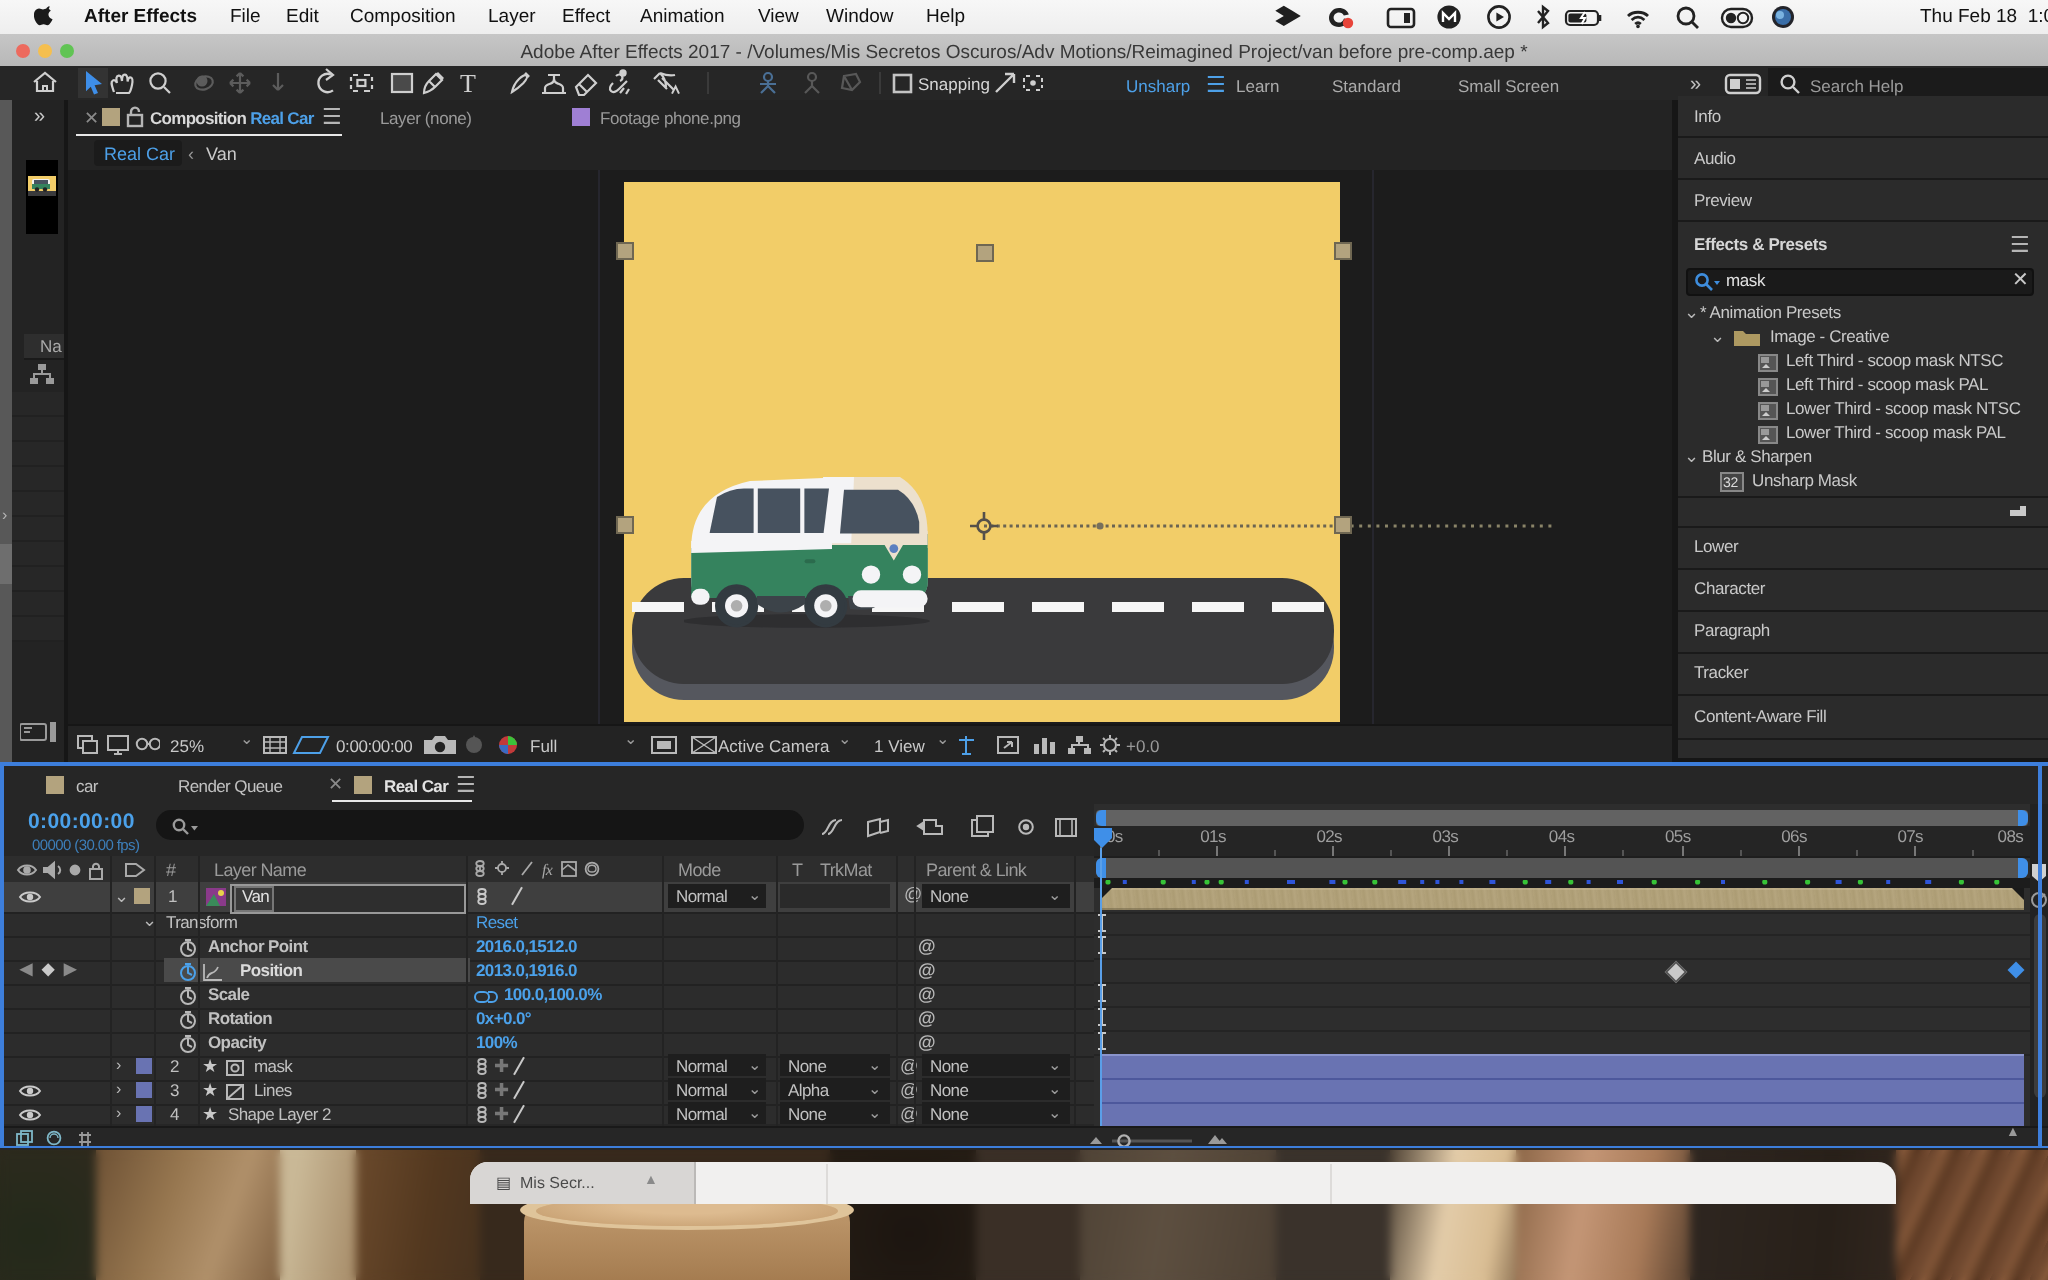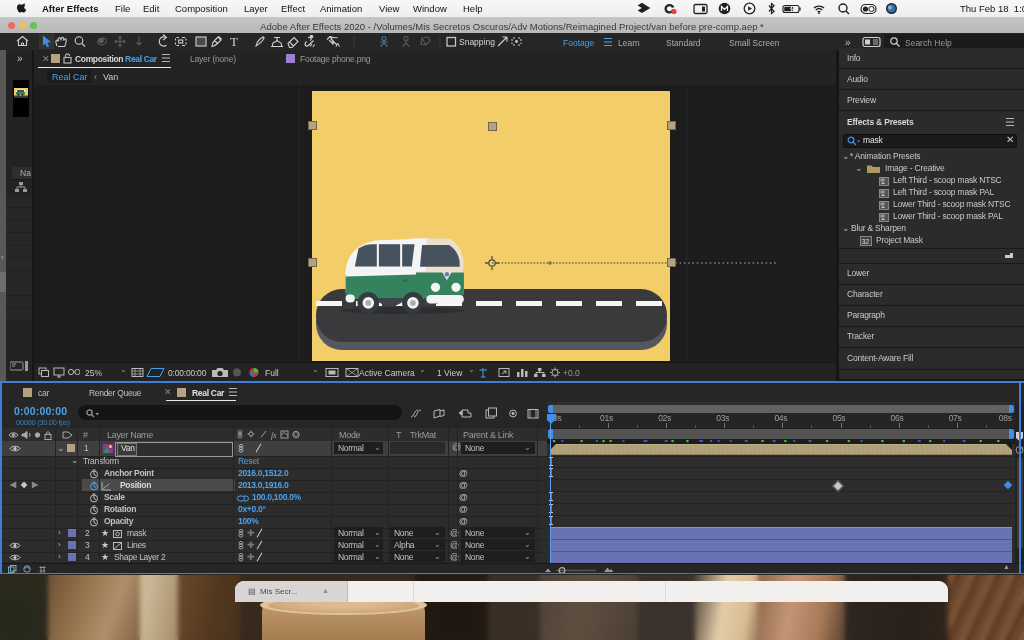--- a/index.html
+++ b/index.html
@@ -55,21 +55,21 @@
   <div class="abs txt" style="left:379px;top:3px;font-size:9.5px;color:#111;">View</div>
   <div class="abs txt" style="left:413px;top:3px;font-size:9.5px;color:#111;">Window</div>
   <div class="abs txt" style="left:463px;top:3px;font-size:9.5px;color:#111;">Help</div>
   <div class="abs txt" style="left:960px;top:3px;font-size:9.5px;color:#111;">Thu Feb 18&nbsp;&nbsp;1:05 AM</div>
 </div>
 
 <div class="abs" id="titlebar" style="left:0;top:17px;width:1024px;height:16px;background:linear-gradient(#c6c6c6,#b8b8b8);border-bottom:1px solid #8a8a8a;">
   <div class="abs" style="left:8px;top:5px;width:7px;height:7px;border-radius:50%;background:#ed6a5e;"></div>
   <div class="abs" style="left:19px;top:5px;width:7px;height:7px;border-radius:50%;background:#f5bf4f;"></div>
   <div class="abs" style="left:30px;top:5px;width:7px;height:7px;border-radius:50%;background:#61c454;"></div>
-  <div class="abs txt" style="left:512px;top:4px;transform:translateX(-50%);font-size:9.5px;color:#383838;">Adobe After Effects 2020 - /Volumes/Mis Secretos Oscuros/Adv Motions/Reimagined Project/van before pre-comp.aep *</div>
+  <div class="abs txt" style="left:512px;top:4px;transform:translateX(-50%);font-size:9.5px;color:#383838;">Adobe After Effects 2017 - /Volumes/Mis Secretos Oscuros/Adv Motions/Reimagined Project/van before pre-comp.aep *</div>
 </div>
 
 <div class="abs" id="apptoolbar" style="left:0;top:33px;width:1024px;height:17px;background:#262626;border-bottom:1px solid #161616;">
   <svg class="abs" style="left:0;top:0;" width="560" height="17" viewBox="0 0 560 17">
     <g stroke="#cfcfcf" fill="none" stroke-width="1.1">
       <path d="M17 8 L22.5 3.5 L28 8 M18.5 7.5 V12.5 H26.5 V7.5"></path>
       <path d="M21.5 12.5 V10 H23.5 V12.5" stroke-width="1"></path>
     </g>
     <rect x="39" y="1" width="15" height="15" fill="#333333"></rect>
     <path d="M43 2.5 L51 9 L47.3 9.6 L49 13.5 L47 14.3 L45.4 10.4 L43 12.6 Z" fill="#3e8ee8" stroke="none"></path>
@@ -118,21 +118,21 @@
     </g>
     <line x1="440" y1="3" x2="440" y2="14" stroke="#3a3a3a"></line>
     <rect x="447" y="4.5" width="8.5" height="8.5" fill="none" stroke="#c4c4c4" stroke-width="1.3"></rect>
     <text x="459" y="12" font-size="8.5" fill="#d6d6d6">Snapping</text>
     <g stroke="#cfcfcf" fill="none" stroke-width="1.2">
       <path d="M498 13 L507 4 M507 4 H502.5 M507 4 V8.5"></path>
       <path d="M513 5 H515 M518 5 H520 M513 12 H515 M518 12 H520 M512 6 V8 M512 9.5 V11 M521 6 V8 M521 9.5 V11" stroke-width="1"></path>
       <circle cx="516.5" cy="8.5" r="1.4" fill="#cfcfcf" stroke="none"></circle>
     </g>
   </svg>
-  <div class="abs txt" style="left:563px;top:5px;font-size:8.5px;color:#4da0e8;">Footage</div>
+  <div class="abs txt" style="left:563px;top:5px;font-size:8.5px;color:#4da0e8;">Unsharp</div>
   <div class="abs txt" style="left:603px;top:3px;font-size:11px;color:#4da0e8;">☰</div>
   <div class="abs txt" style="left:618px;top:5px;font-size:8.5px;color:#ababab;">Learn</div>
   <div class="abs txt" style="left:666px;top:5px;font-size:8.5px;color:#ababab;">Standard</div>
   <div class="abs txt" style="left:729px;top:5px;font-size:8.5px;color:#ababab;">Small Screen</div>
   <div class="abs txt" style="left:845px;top:4px;font-size:10px;color:#c0c0c0;">»</div>
   <svg class="abs" style="left:862px;top:3px;" width="22" height="12" viewBox="0 0 22 12">
         <rect x="1" y="1.5" width="17" height="9" rx="2" fill="none" stroke="#cfcfcf" stroke-width="1.2"></rect>
         <rect x="3" y="3.5" width="5" height="5" fill="#cfcfcf"></rect>
         <path d="M11 4 H16 M11 6 H16 M11 8 H16" stroke="#cfcfcf" stroke-width="0.8"></path>
       </svg>
@@ -439,21 +439,21 @@
         <rect x="1.5" y="2.5" width="4" height="3" fill="#999"></rect>
         <path d="M2 8 L4 6 L6 8 Z" fill="#ccc"></path>
       </svg>
   <div class="abs txt" style="left:54px;top:162.5px;">Lower Third - scoop mask PAL</div>
   <div class="abs txt" style="left:3px;top:174.5px;font-size:9px;color:#b9b9b9;">⌄</div>
   <div class="abs txt" style="left:12px;top:174.5px;">Blur &amp; Sharpen</div>
   <svg class="abs" style="left:21px;top:188px;" width="12" height="10" viewBox="0 0 12 10">
         <rect x="0.5" y="0.5" width="11" height="9" fill="#444" stroke="#888"></rect>
         <text x="1.5" y="7.5" font-size="7" fill="#ddd" font-family="Liberation Sans">32</text>
       </svg>
-  <div class="abs txt" style="left:37px;top:186.5px;">Project Mask</div>
+  <div class="abs txt" style="left:37px;top:186.5px;">Unsharp Mask</div>
   <div class="abs" style="left:0;top:200px;width:185px;height:1px;background:#1a1a1a;"></div>
   <svg class="abs" style="left:164px;top:202px;" width="12" height="10" viewBox="0 0 12 10">
         <path d="M2 8 L10 8 L10 3 L7 3 L7 5 L2 5 Z" fill="#c9c9c9"></path>
       </svg>
   <div class="abs" style="left:0;top:214.5px;width:185px;height:1px;background:#1a1a1a;"></div>
   <div class="abs txt" style="left:8px;top:220px;">Lower</div>
   <div class="abs" style="left:0;top:235.5px;width:185px;height:1px;background:#1a1a1a;"></div>
   <div class="abs txt" style="left:8px;top:241px;">Character</div>
   <div class="abs" style="left:0;top:256.5px;width:185px;height:1px;background:#1a1a1a;"></div>
   <div class="abs txt" style="left:8px;top:262px;">Paragraph</div>

